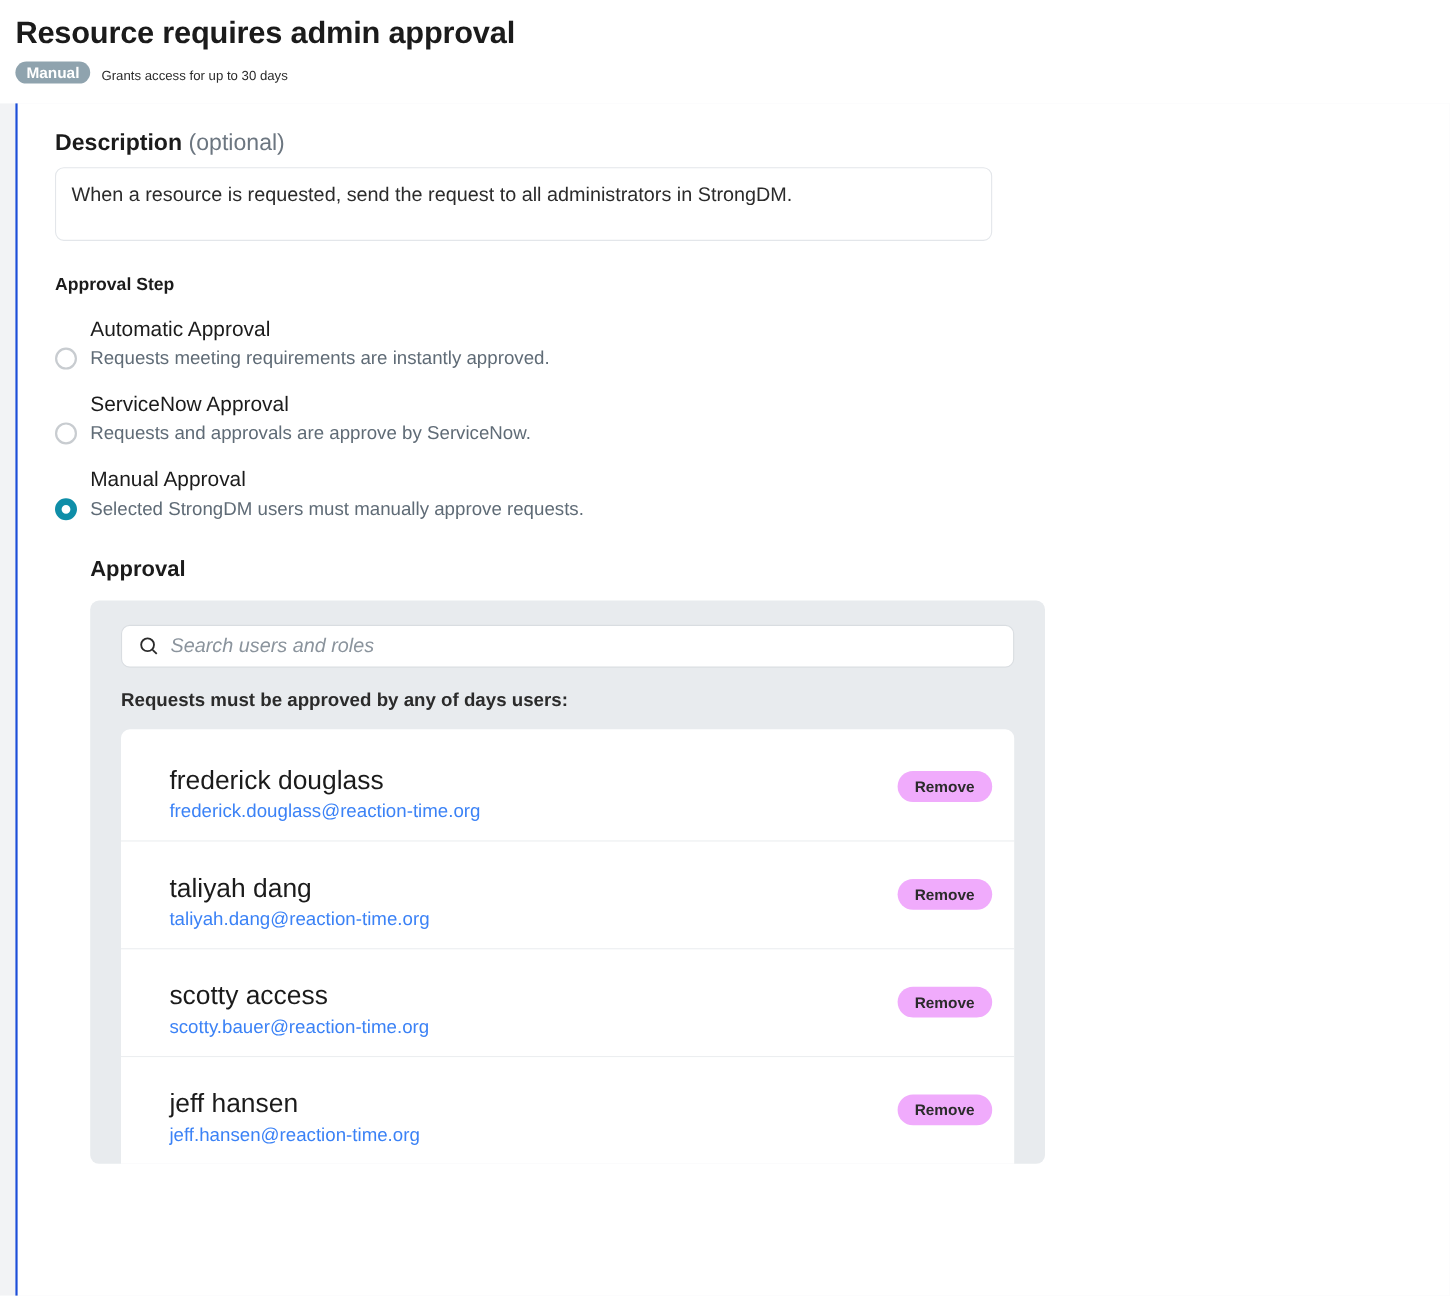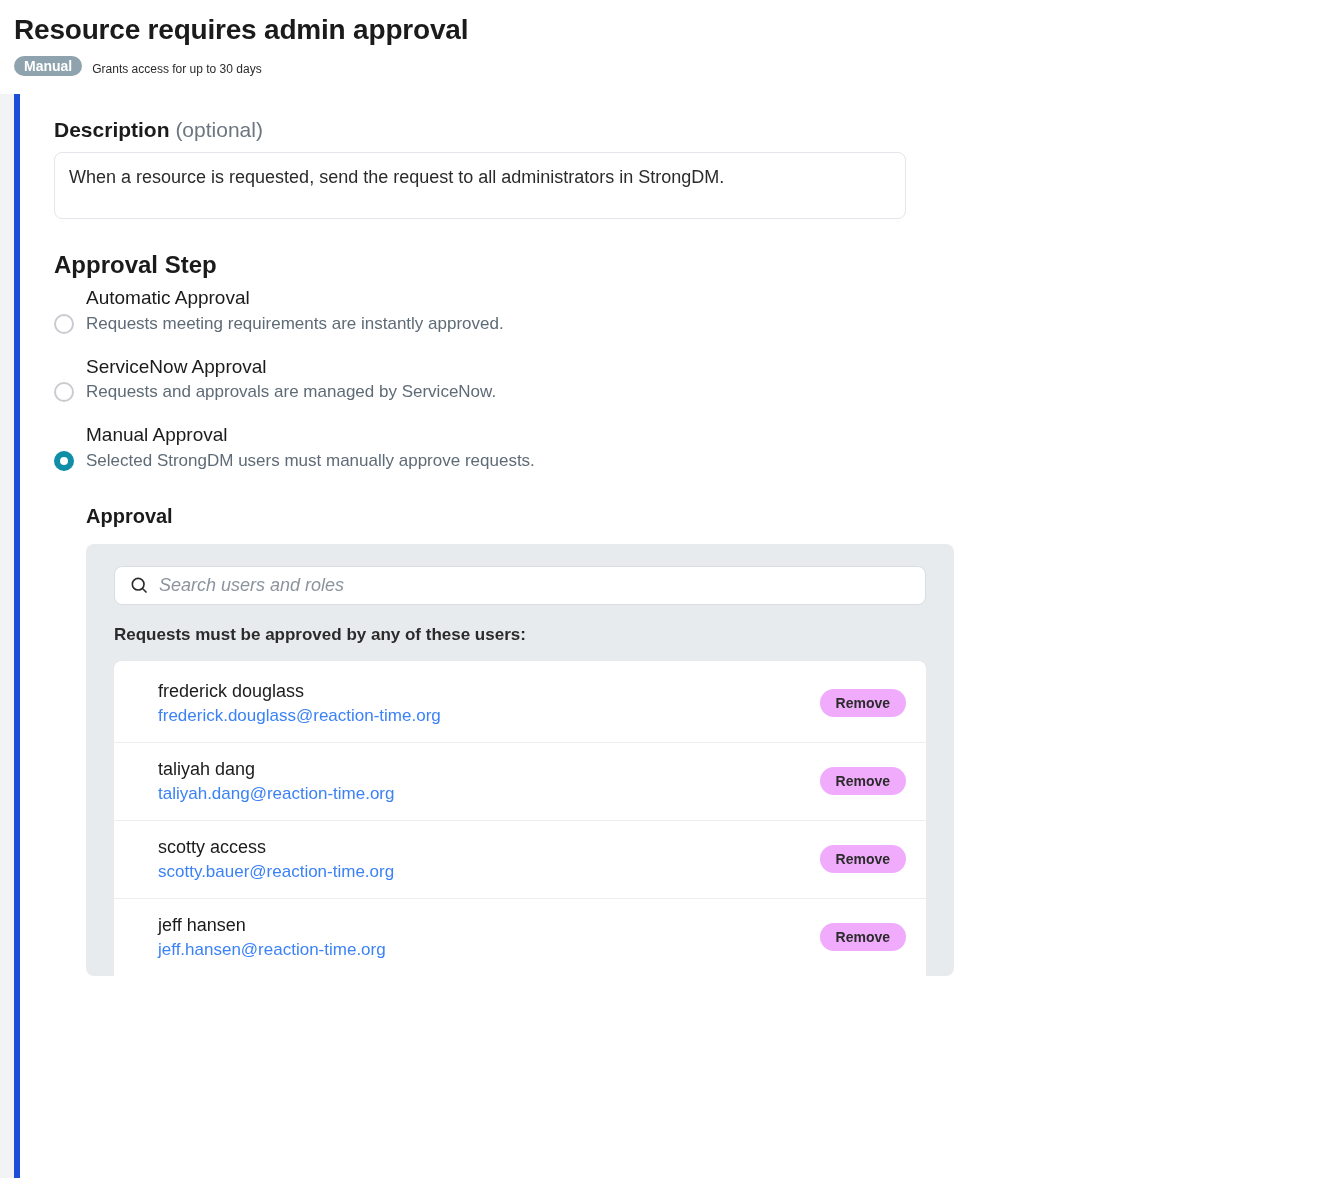--- a/index.html
+++ b/index.html
@@ -35,21 +35,21 @@
   .subtext {
     font-size: 12px;
     color: #2b2b2b;
   }
   .content-outer {
     background: #f2f3f5;
     padding-left: 14px;
   }
   .content {
     background: #fff;
-    border-left: 6px solid #1d4ed8;
+    border-left: 2px solid #1d4ed8;
     padding: 24px 34px 0 34px;
     min-height: 1084px;
   }
   .section-label {
     font-size: 21px;
     font-weight: 600;
     color: #1b1b1b;
     margin-bottom: 10px;
   }
   .optional {
@@ -60,23 +60,23 @@
     width: 852px;
     max-width: 100%;
     border: 1px solid #e3e6ea;
     border-radius: 8px;
     padding: 14px 14px 30px 14px;
     font-size: 18px;
     color: #2b2b2b;
     margin-bottom: 32px;
   }
   .approval-step-title {
-    font-size: 24px;
-    font-weight: 600;
-    margin-bottom: 6px;
+    font-size: 16px;
+    font-weight: 600;
+    margin-bottom: 18px;
   }
   .radio-group {
     display: flex;
     flex-direction: column;
     gap: 20px;
   }
   .radio-row {
     display: flex;
     align-items: flex-end;
     gap: 12px;
@@ -172,23 +172,24 @@
     padding: 16px 20px 16px 44px;
     border-bottom: 1px solid #eceef0;
   }
   .user-row:last-child { border-bottom: none; }
   .user-info {
     display: flex;
     flex-direction: column;
     gap: 4px;
   }
   .user-name {
-    font-size: 18px;
+    font-size: 24px;
     font-weight: 500;
     color: #1b1b1b;
+    margin-top: 13px;
   }
   .user-email {
     font-size: 17px;
     color: #3b82f6;
     text-align: right;
   }
   .remove-btn {
     background: #f0abfc;
     border: none;
     border-radius: 16px;
@@ -226,21 +227,21 @@
           <div class="radio"></div>
           <div class="radio-text">
             <div class="radio-title">Automatic Approval</div>
             <div class="radio-desc">Requests meeting requirements are instantly approved.</div>
           </div>
         </div>
         <div class="radio-row">
           <div class="radio"></div>
           <div class="radio-text">
             <div class="radio-title">ServiceNow Approval</div>
-            <div class="radio-desc">Requests and approvals are managed by ServiceNow.</div>
+            <div class="radio-desc">Requests and approvals are approve by ServiceNow.</div>
           </div>
         </div>
         <div class="radio-row">
           <div class="radio selected"></div>
           <div class="radio-text">
             <div class="radio-title">Manual Approval</div>
             <div class="radio-desc">Selected StrongDM users must manually approve requests.</div>
           </div>
         </div>
       </div>
@@ -250,21 +251,21 @@
       <div class="approval-panel">
         <div class="search-wrap">
           <span class="search-icon">
             <svg viewBox="0 0 24 24" fill="none" stroke="#2b2b2b" stroke-width="2">
               <circle cx="11" cy="11" r="7"></circle>
               <line x1="21" y1="21" x2="16.5" y2="16.5"></line>
             </svg>
           </span>
           <input class="search-input" type="text" placeholder="Search users and roles" style="">
         </div>
-        <div class="approval-subtext">Requests must be approved by any of these users:</div>
+        <div class="approval-subtext">Requests must be approved by any of days users:</div>
         <div class="user-list" id="user-list">
             <div class="user-row">
               <div class="user-info">
                 <div class="user-name">frederick douglass</div>
                 <div class="user-email">frederick.douglass@reaction-time.org</div>
               </div>
               <button class="remove-btn">Remove</button>
             </div>
             <div class="user-row">
               <div class="user-info">

